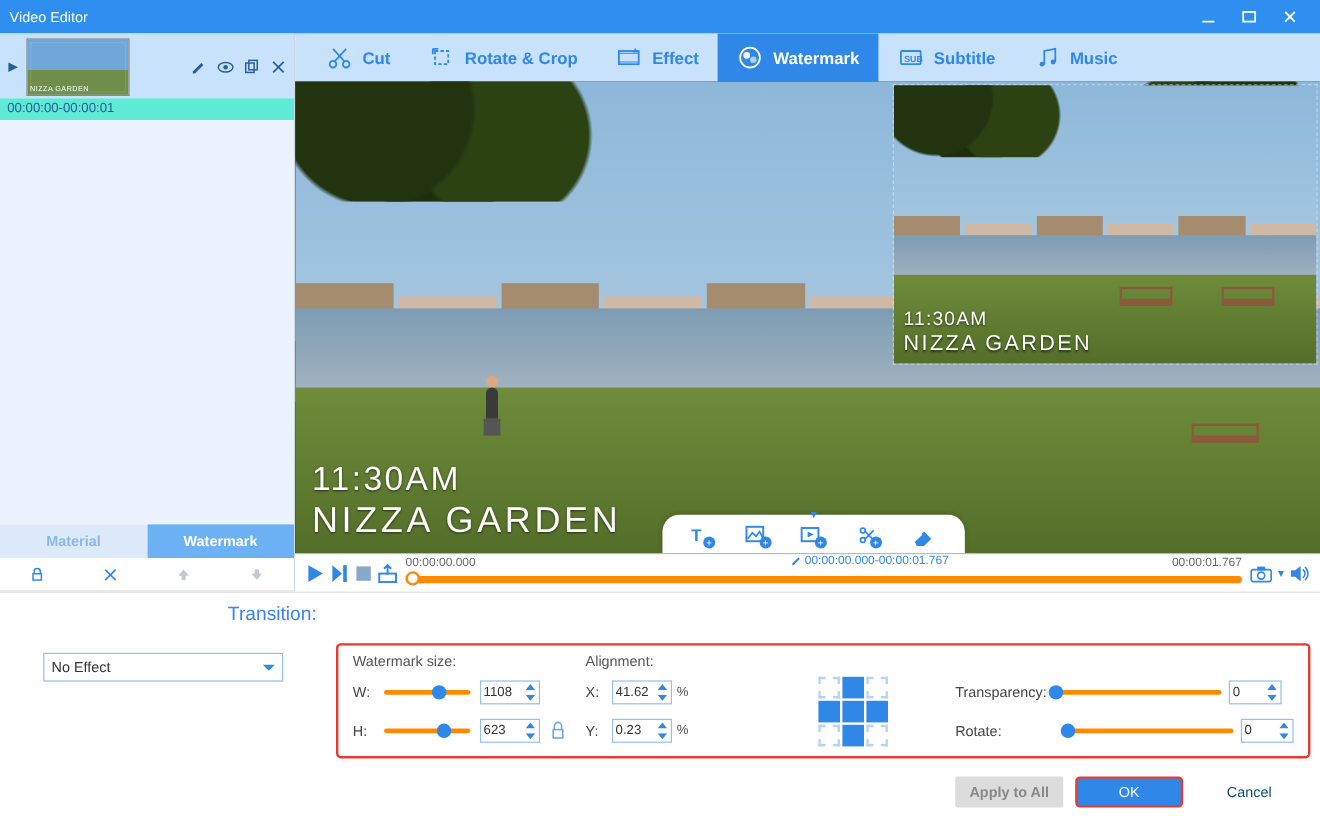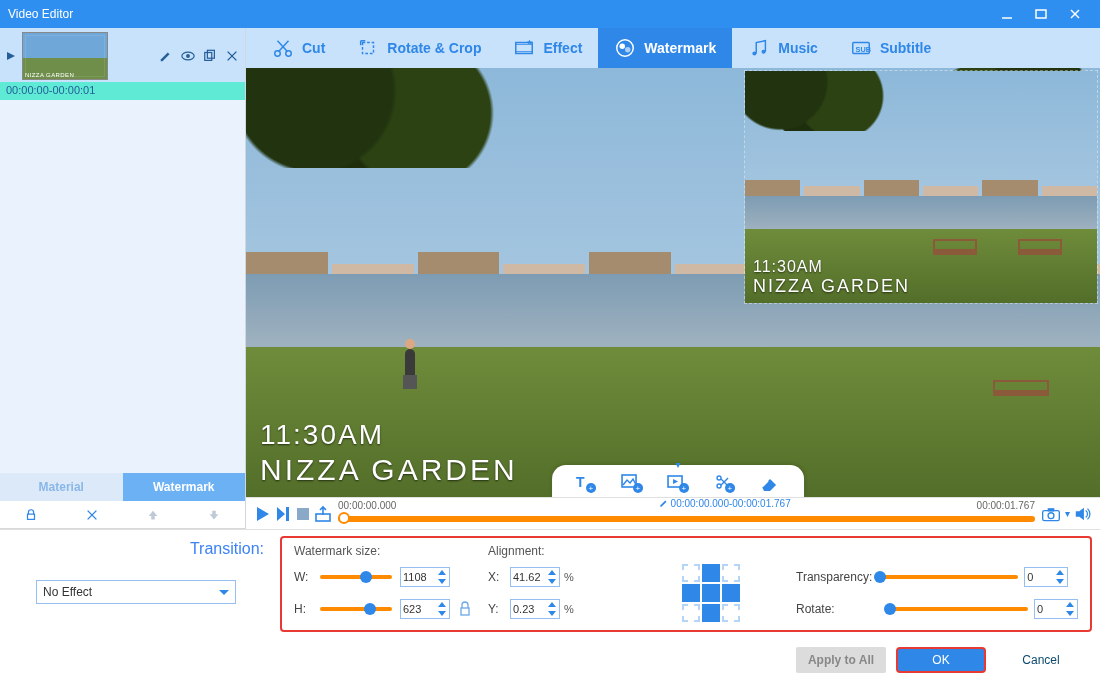--- a/index.html
+++ b/index.html
@@ -86,21 +86,21 @@
   .tledit { position:absolute; top:-4px; left:46%; color:#2f87e8; display:flex; align-items:center; gap:2px; font-size:10px;}
   .camvol { display: flex; gap: 4px; color: #2f87e8; }
 
   
   .bottompanel { display: flex; padding: 6px 8px 8px 8px; gap: 8px; background: #fff; border-top: 1px solid #e0e0e0; }
   .transcol { width: 300px; padding: 4px 8px; position:relative;}
   .translabel { font-size: 16px; color: #3b82f6; text-align: right; margin-bottom: 22px; }
   .transsel { width: 200px; height: 24px; border: 1px solid #95bff0; display: flex; align-items: center; padding: 0 6px; font-size: 12px; color: #333; position: relative; cursor:pointer; margin-left:20px;}
   .transsel::after { content: ''; position: absolute; right: 6px; top: 9px; border: 5px solid transparent; border-top-color: #2f87e8; }
 
-  .wmpanel { flex: 1; border: 2px solid #e83a32; border-radius: 4px; padding: 6px 12px 8px 12px; display: grid; grid-template-columns: 180px 180px 100px 1fr; gap: 6px 14px; font-size: 12px; color: #444; align-items: center; }
+  .wmpanel { flex: 1; border: 2px solid #e83a32; border-radius: 4px; padding: 6px 12px 8px 12px; display: grid; grid-template-columns: 180px 180px 100px 1fr; gap: 6px 14px; font-size: 12px; color: #444; align-items: center; margin-top: 36px; }
   .wmpanel .hdr { color: #555; font-size: 12px; }
   .field { display: flex; align-items: center; gap: 4px; }
   .field .lab { width: 18px; color: #444; }
   .miniSlider { width: 72px; height: 4px; background: #ff8a00; position: relative; border-radius: 2px; margin: 0 4px; }
   .miniSlider .knob { position: absolute; top: -4px; width: 12px; height: 12px; background: #2f87e8; border-radius: 50%; }
   .spin { width: 50px; height: 20px; border: 1px solid #95bff0; display: flex; align-items: center; }
   .spin input { width: 34px; border: none; font-size: 11px; padding: 0 2px; text-align: left; color: #333; outline:none;}
   .spin .arrows { width: 14px; display: flex; flex-direction: column; }
   .spin .arrows div { height: 9px; display:flex; align-items:center; justify-content:center; }
   .spin .arrows svg { width:8px; height:5px; }
@@ -239,32 +239,32 @@
         <div class="tab active">
           <svg viewBox="0 0 24 24">
               <circle cx="12" cy="12" r="9" fill="none" stroke="currentColor" stroke-width="1.6"></circle>
               <circle cx="9" cy="10" r="3" fill="currentColor"></circle>
               <circle cx="15" cy="14" r="3" fill="currentColor" opacity=".6"></circle>
             </svg>
           <span>Watermark</span>
         </div>
         <div class="tab">
           <svg viewBox="0 0 24 24">
+              <rect x="3" y="6" width="18" height="12" rx="1" fill="none" stroke="currentColor" stroke-width="1.6"></rect>
+              <text x="6" y="16" font-size="8" fill="currentColor" font-weight="bold">SUB</text>
+            </svg>
+          <span>Subtitle</span>
+        </div>
+        <div class="tab">
+          <svg viewBox="0 0 24 24">
               <path d="M9 18 V6 L19 4 V16" fill="none" stroke="currentColor" stroke-width="1.6"></path>
               <circle cx="7" cy="18" r="2.2" fill="currentColor"></circle>
               <circle cx="17" cy="16" r="2.2" fill="currentColor"></circle>
             </svg>
           <span>Music</span>
-        </div>
-        <div class="tab">
-          <svg viewBox="0 0 24 24">
-              <rect x="3" y="6" width="18" height="12" rx="1" fill="none" stroke="currentColor" stroke-width="1.6"></rect>
-              <text x="6" y="16" font-size="8" fill="currentColor" font-weight="bold">SUB</text>
-            </svg>
-          <span>Subtitle</span>
         </div>
       </div>
 
       <div class="preview">
         <div class="scene">
           <div class="sky"></div>
           <div class="houses">
               <div class="h"></div>
               <div class="h"></div>
               <div class="h"></div>

